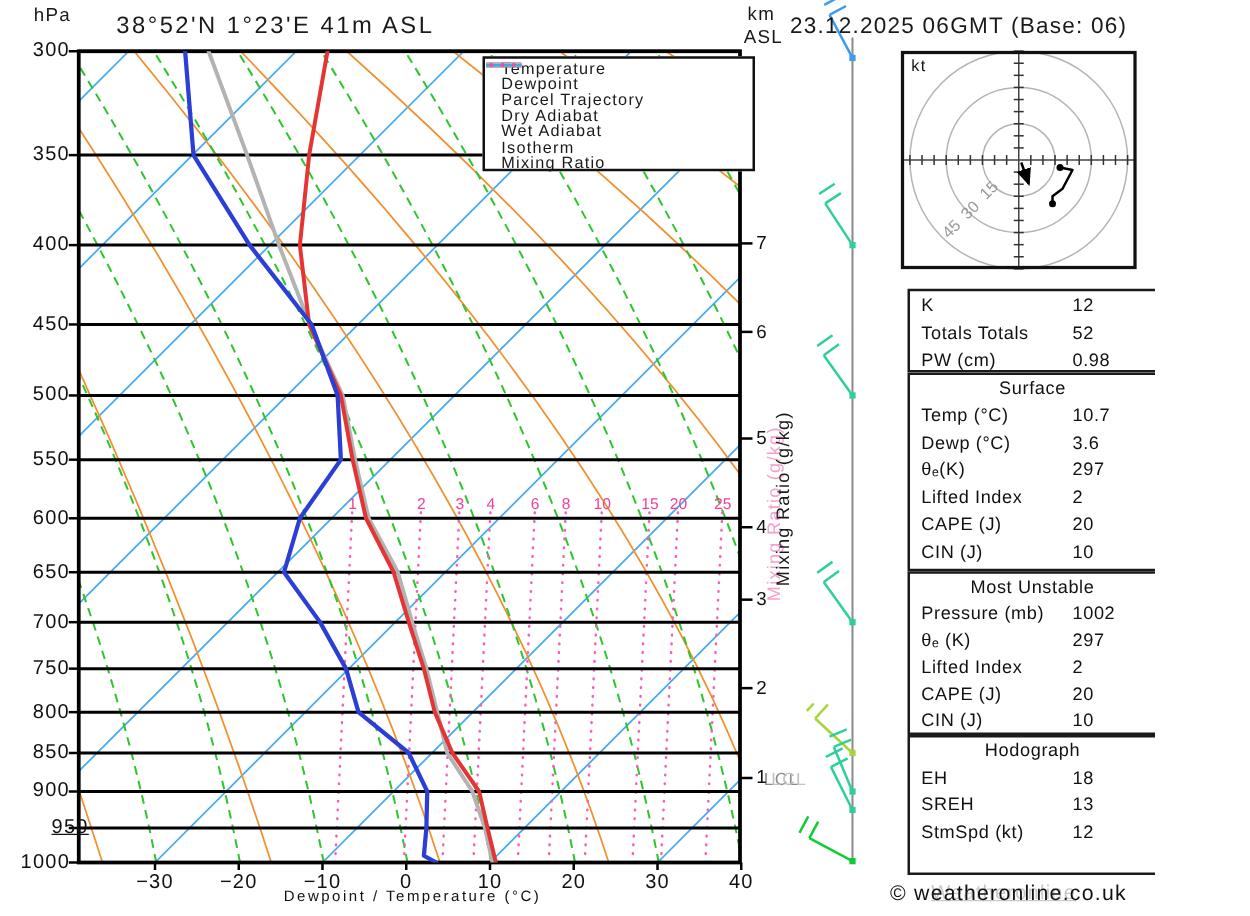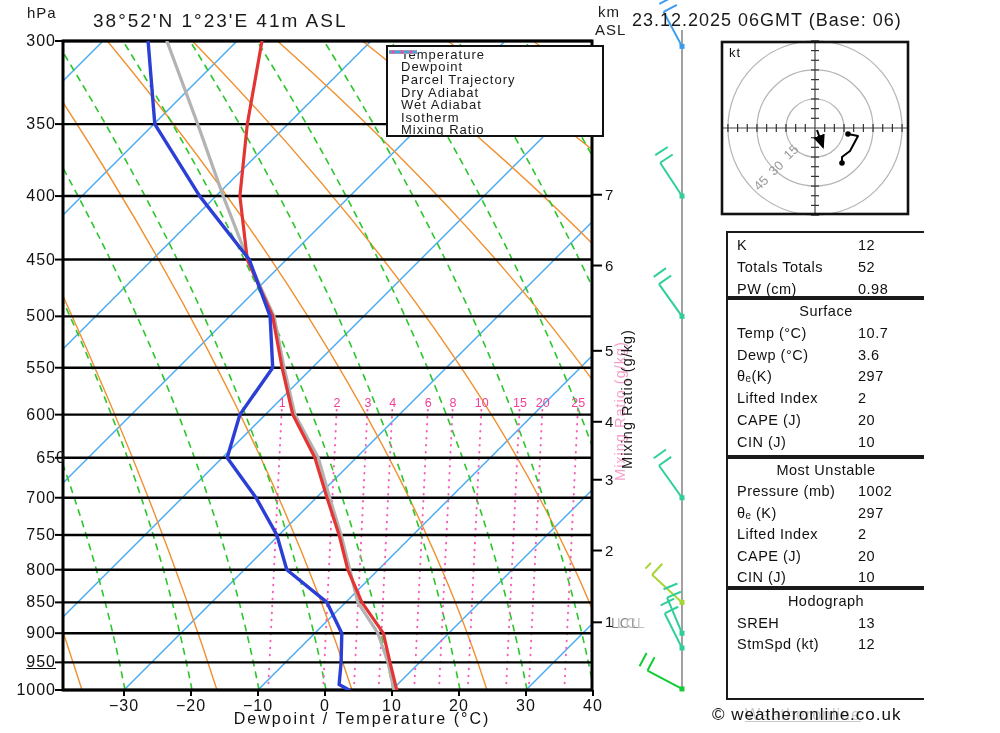--- a/index.html
+++ b/index.html
@@ -6,21 +6,21 @@
   .stage{position:relative;width:924px;height:733px;background:#ffffff;overflow:hidden;
          font-family:"Liberation Sans",sans-serif;color:#111;}
   .stage svg{position:absolute;left:0;top:0;}
   .txt{position:absolute;white-space:nowrap;}
   .title{font-size:19px;letter-spacing:2px;color:#1a1a1a;}
   .date{font-size:18px;letter-spacing:1px;color:#1a1a1a;}
   .unit{font-size:15px;letter-spacing:1px;color:#1a1a1a;}
   .ptick{font-size:16px;width:46px;text-align:right;letter-spacing:1px;}
   .xtick{font-size:16px;transform:translateX(-50%);letter-spacing:1px;}
   .kmtick{font-size:15px;}
-  .xlabel{font-size:16px;letter-spacing:2px;transform:translateX(-50%);margin-left:32px;}
+  .xlabel{font-size:12px;letter-spacing:2px;transform:translateX(-50%);}
   .mixnum{font-size:12.5px;color:#f04098;transform:translateX(-50%);letter-spacing:0;}
   .vlabel{width:260px;text-align:center;transform:rotate(-90deg);font-size:14.5px;letter-spacing:1px;}
   .lcl{font-size:14px;letter-spacing:1px;}
   .legend{position:absolute;left:386px;top:45px;width:218px;height:92px;background:#fff;
           border:2px solid #111;box-sizing:border-box;padding:1px 0 0 6px;}
   .lrow{display:flex;align-items:center;height:12.6px;}
   .lrow .lbl{font-size:13px;letter-spacing:1px;margin-left:7px;color:#1a1a1a;}
   .panel{position:absolute;left:726px;width:200px;background:#fff;border:2px solid #1a1a1a;
          box-sizing:border-box;font-size:14.5px;letter-spacing:.5px;}
   .panel .hdr{text-align:center;}
@@ -300,27 +300,27 @@
     </div>
 
   <div id="tick-layer">
       <span class="txt ptick" style="left:10px;top:32px;">300</span>
       <span class="txt ptick" style="left:10px;top:115.09472676494701px;">350</span>
       <span class="txt ptick" style="left:10px;top:187.07465314030577px;">400</span>
       <span class="txt ptick" style="left:10px;top:250.56544783793993px;">450</span>
       <span class="txt ptick" style="left:10px;top:307.35989902175413px;">500</span>
       <span class="txt ptick" style="left:10px;top:358.73672952054443px;">550</span>
       <span class="txt ptick" style="left:10px;top:405.64010097824575px;">600</span>
-      <span class="txt ptick" style="left:20px;top:448.7870201557174px;">650</span>
+      <span class="txt ptick" style="left:10px;top:448.7870201557174px;">650</span>
       <span class="txt ptick" style="left:10px;top:488.7348277431928px;">700</span>
       <span class="txt ptick" style="left:10px;top:525.9253468596942px;">750</span>
       <span class="txt ptick" style="left:10px;top:560.7147541185515px;">800</span>
       <span class="txt ptick" style="left:10px;top:593.3943789551727px;">850</span>
       <span class="txt ptick" style="left:10px;top:624.2055488161857px;">900</span>
-      <span class="txt ptick" style="left:10px;top:653.3504152768983px;text-decoration:underline;">950</span>
+      <span class="txt ptick" style="left:25px;top:653.3504152768983px;text-decoration:underline;">950</span>
       <span class="txt ptick" style="left:10px;top:681px;">1000</span>
       <span class="txt xtick" style="left:124px;top:697px;">−30</span>
       <span class="txt xtick" style="left:191px;top:697px;">−20</span>
       <span class="txt xtick" style="left:258px;top:697px;">−10</span>
       <span class="txt xtick" style="left:325px;top:697px;">0</span>
       <span class="txt xtick" style="left:392px;top:697px;">10</span>
       <span class="txt xtick" style="left:459px;top:697px;">20</span>
       <span class="txt xtick" style="left:526px;top:697px;">30</span>
       <span class="txt xtick" style="left:593px;top:697px;">40</span>
       <span class="txt kmtick" style="left:605px;top:185.72534399833694px;">7</span>
@@ -359,20 +359,21 @@
       <div class="panel" style="top: 457px; height: 131px; padding-top: 1px;">
         <div class="hdr" style="line-height: 21.4px;">Most Unstable</div>
         <div class="prow" style="line-height: 21.4px;"><span>Pressure (mb)</span><span class="val">1002</span></div>
         <div class="prow" style="line-height: 21.4px;"><span>θₑ (K)</span><span class="val">297</span></div>
         <div class="prow" style="line-height: 21.4px;"><span>Lifted Index</span><span class="val">2</span></div>
         <div class="prow" style="line-height: 21.4px;"><span>CAPE (J)</span><span class="val">20</span></div>
         <div class="prow" style="line-height: 21.4px;"><span>CIN (J)</span><span class="val">10</span></div>
       </div>
       <div class="panel" style="top: 588px; height: 112px; padding-top: 1px;">
         <div class="hdr" style="line-height: 21.6px;">Hodograph</div>
+        <div class="prow" style="line-height: 21.6px;"><span>EH</span><span class="val">18</span></div>
         <div class="prow" style="line-height: 21.6px;"><span>SREH</span><span class="val">13</span></div>
         <div class="prow" style="line-height: 21.6px;"><span>StmSpd (kt)</span><span class="val">12</span></div>
       </div>
     </div>
   <div id="ring-layer">
       <span class="txt ring" style="left:791.47344px;top:152.12452px;">15</span>
       <span class="txt ring" style="left:776.42688px;top:167.58904px;">30</span>
       <span class="txt ring" style="left:761.38032px;top:183.05356px;">45</span>
     </div>
 </div>

